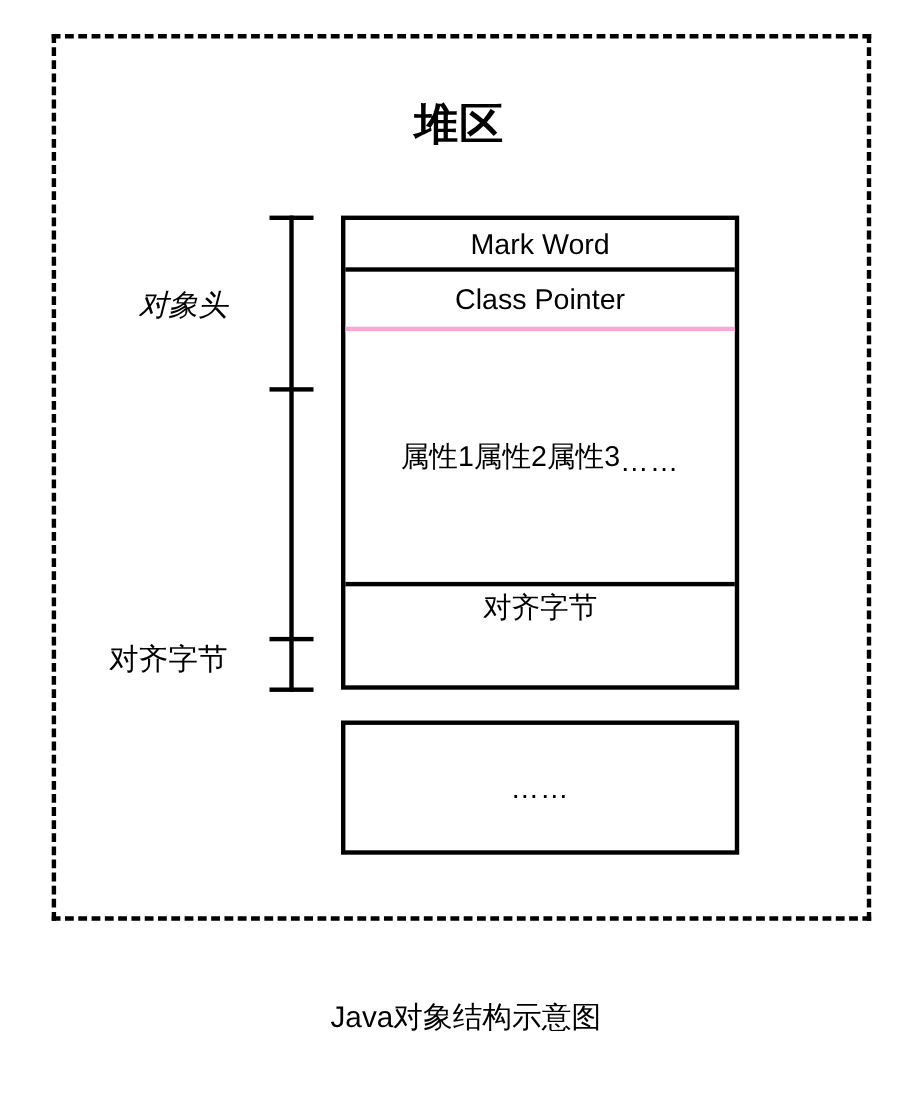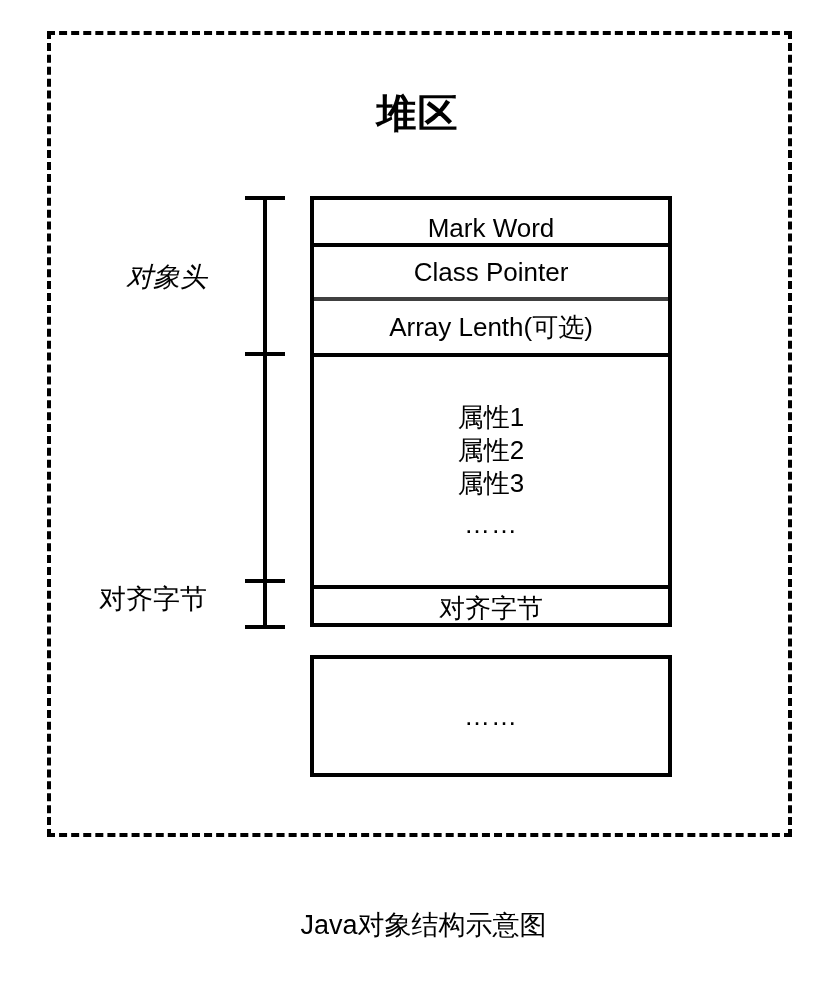--- a/index.html
+++ b/index.html
@@ -66,27 +66,27 @@
   .obj-row {
     box-sizing: border-box;
     width: 100%;
     display: flex;
     align-items: center;
     justify-content: center;
     font-size: 26px;
     line-height: 30px;
     white-space: nowrap;
   }
-  .row-markword   { height: 47px; border-bottom: 4px solid #000000; align-items: flex-end; }
-  .row-classptr   { height: 54px; border-bottom: 4px solid #404040; }
+  .row-markword   { height: 47px; border-bottom: 4px solid #000000; }
+  .row-classptr   { height: 54px; border-bottom: 4px solid #f9a8d4; }
   .row-arraylen   { height: 56px; border-bottom: 4px solid #000000; }
   .row-body {
     height: 232px;
     border-bottom: 4px solid #000000;
-    flex-direction: column;
+    flex-direction: row;
     justify-content: center;
   }
   .row-padding    { height: 38px; }
 
   .body-line {
     font-size: 26px;
     line-height: 33px;
     white-space: nowrap;
   }
   .body-ellipsis {
@@ -192,23 +192,20 @@
   <div class="object-box">
 
     <div class="obj-row row-markword">
       <span>Mark Word</span>
     </div>
 
     <div class="obj-row row-classptr">
       <span>Class Pointer</span>
     </div>
 
-    <div class="obj-row row-arraylen">
-      <span>Array Lenth(可选)</span>
-    </div>
 
     <div class="obj-row row-body">
       <span class="body-line">属性1</span>
       <span class="body-line">属性2</span>
       <span class="body-line">属性3</span>
       <span class="body-ellipsis">……</span>
     </div>
 
     <div class="obj-row row-padding">
       <span>对齐字节</span>

